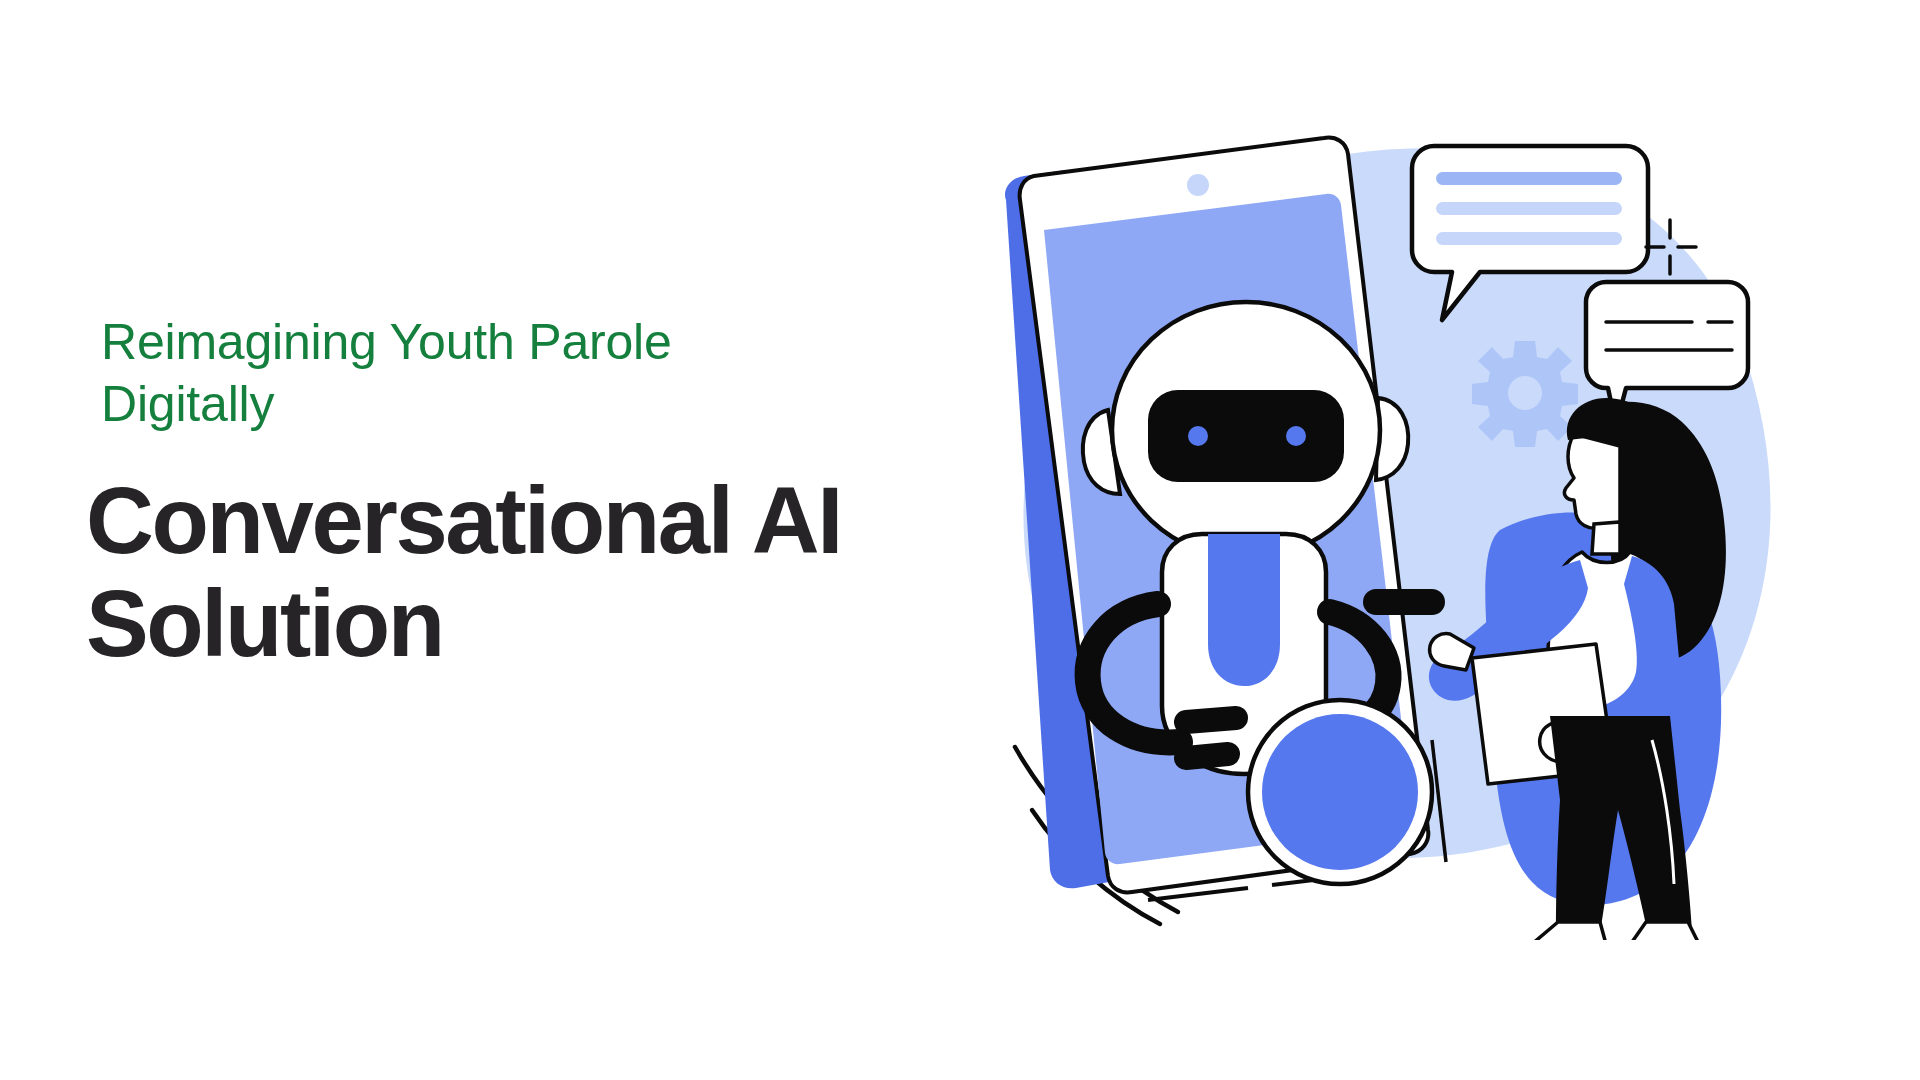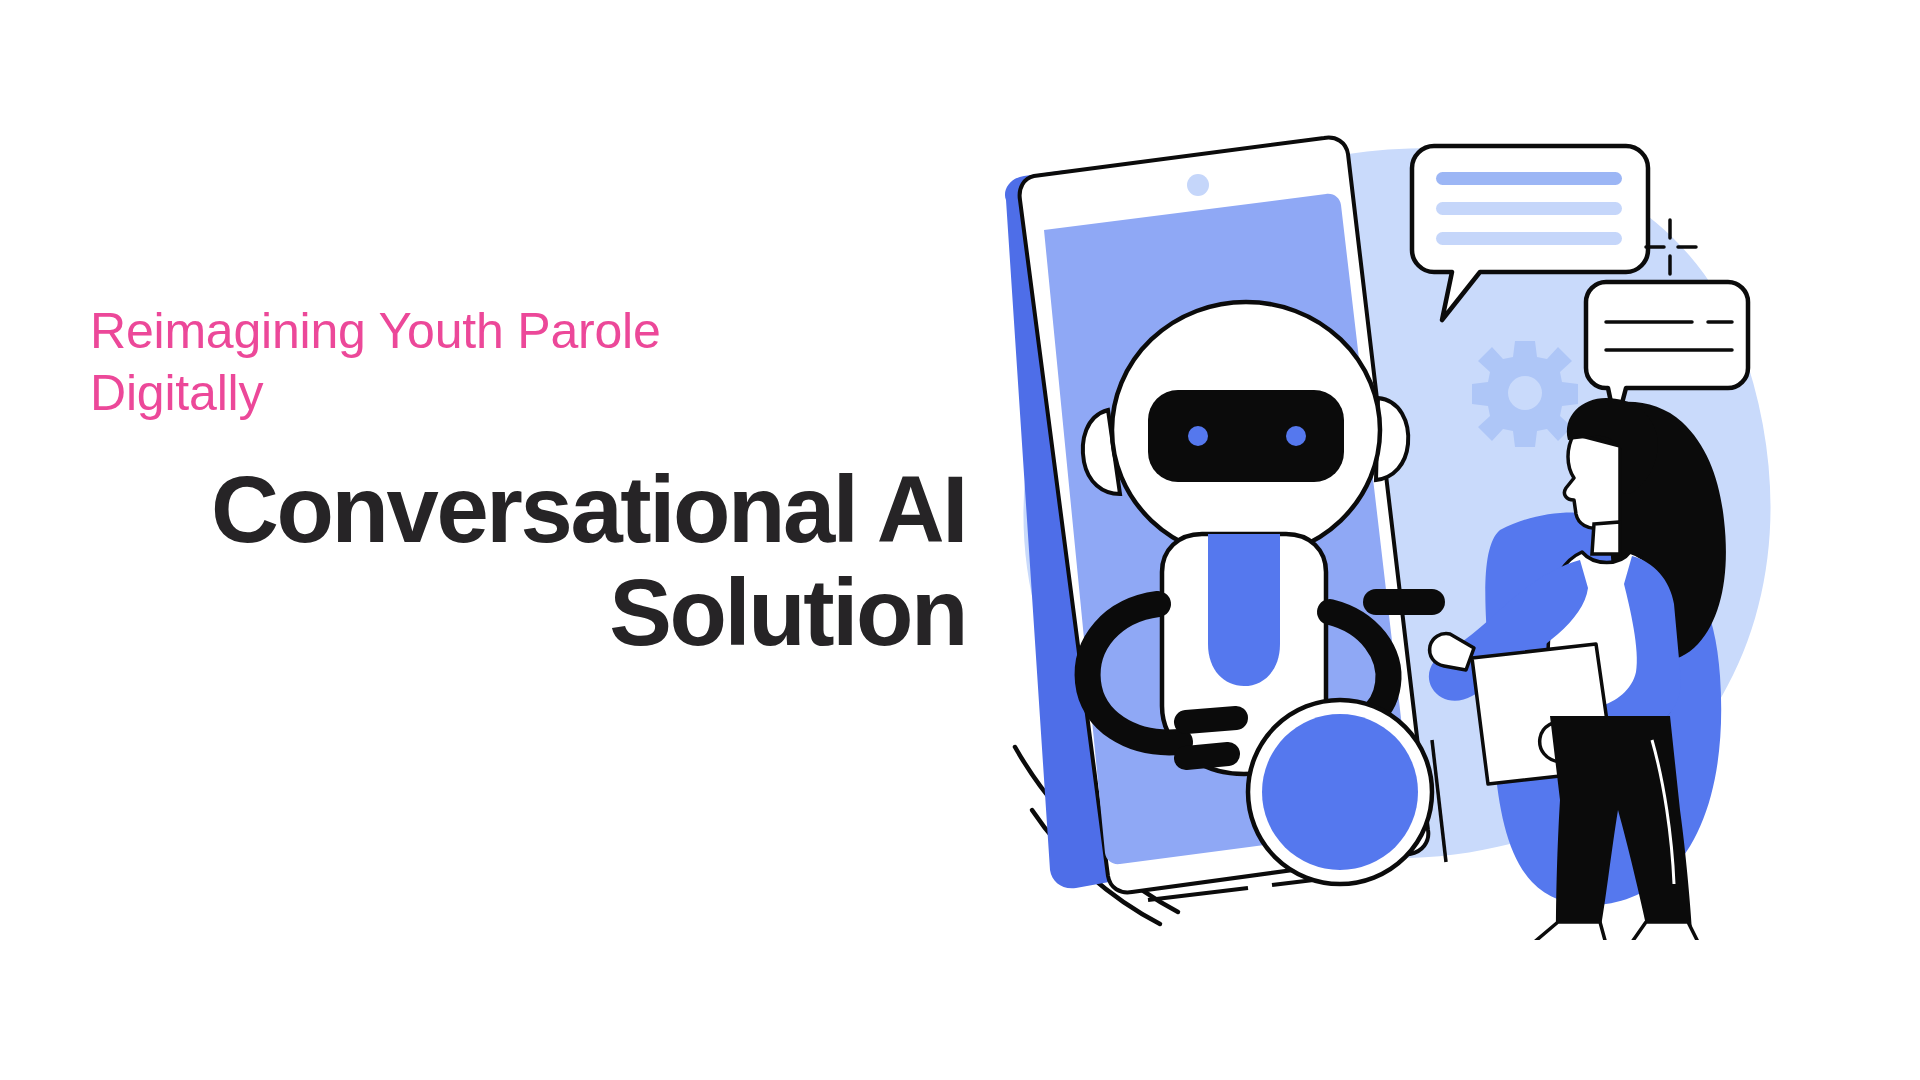--- a/index.html
+++ b/index.html
@@ -30,36 +30,35 @@
     left: 86px;
     top: 296px;
     width: 880px;
   }
 
   .eyebrow {
     font-family: "Liberation Sans", sans-serif;
     font-size: 50px;
     line-height: 1.24;
     font-weight: 400;
-    color: #ec4899;
+    color: #15803d;
     letter-spacing: -0.2px;
-    margin: 4px;
+    margin: 15px;
     white-space: pre-line;
   }
 
   .headline {
     font-family: "Liberation Sans", sans-serif;
     font-size: 94px;
     line-height: 1.1;
     font-weight: 700;
     color: #262426;
     letter-spacing: -2.4px;
     margin: 34px 0 0 0;
     white-space: pre-line;
-    text-align: right;
   }
 
   
   .illustration {
     position: absolute;
     left: 980px;
     top: 110px;
     width: 880px;
     height: 830px;
   }

